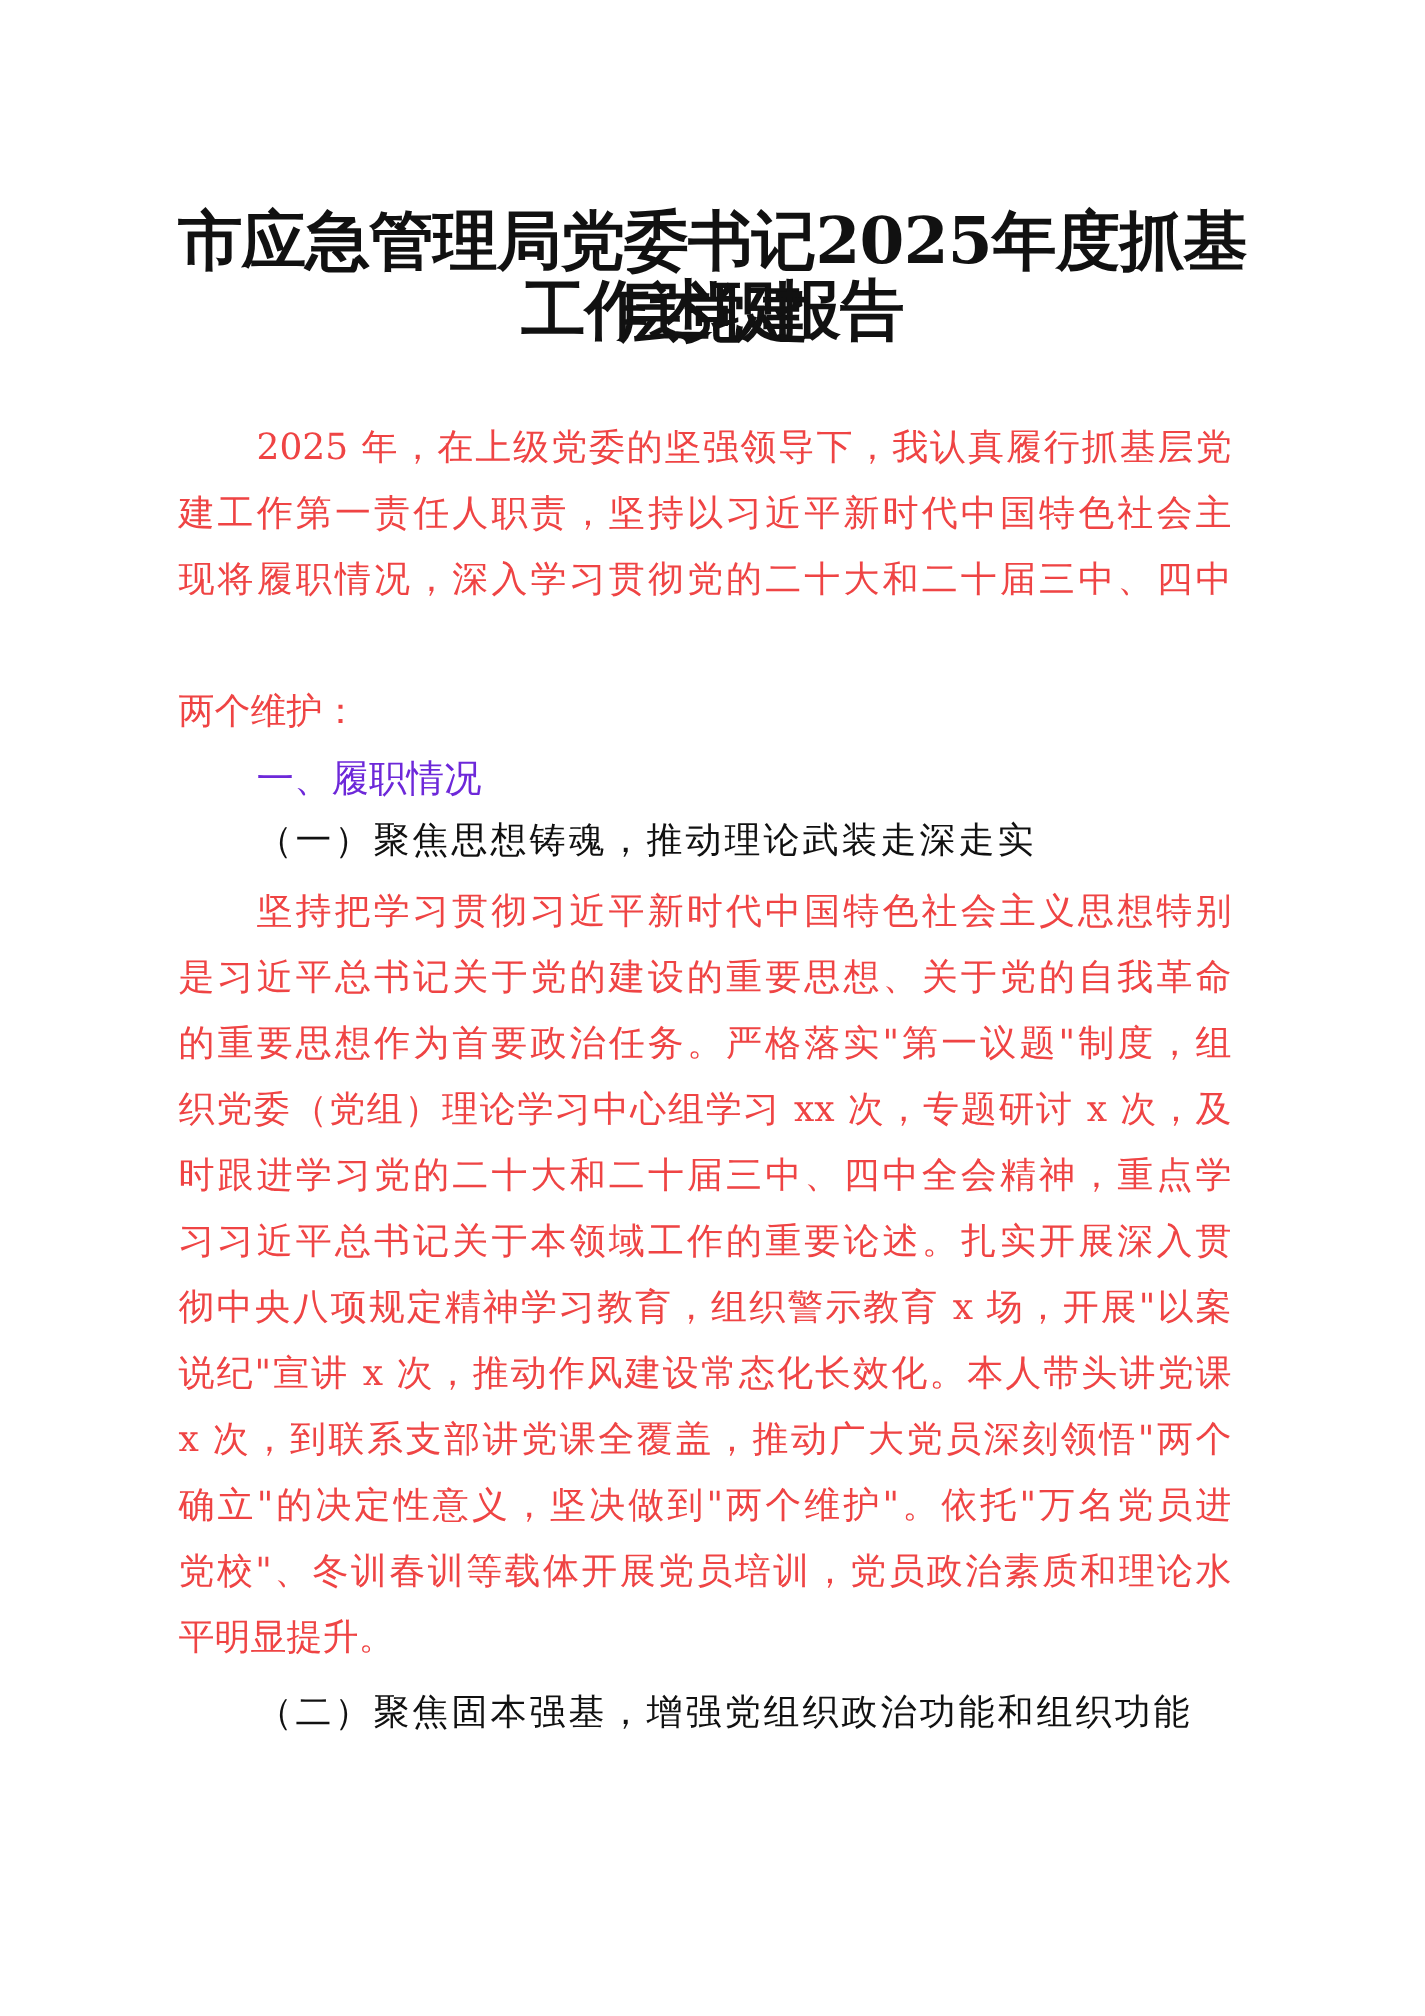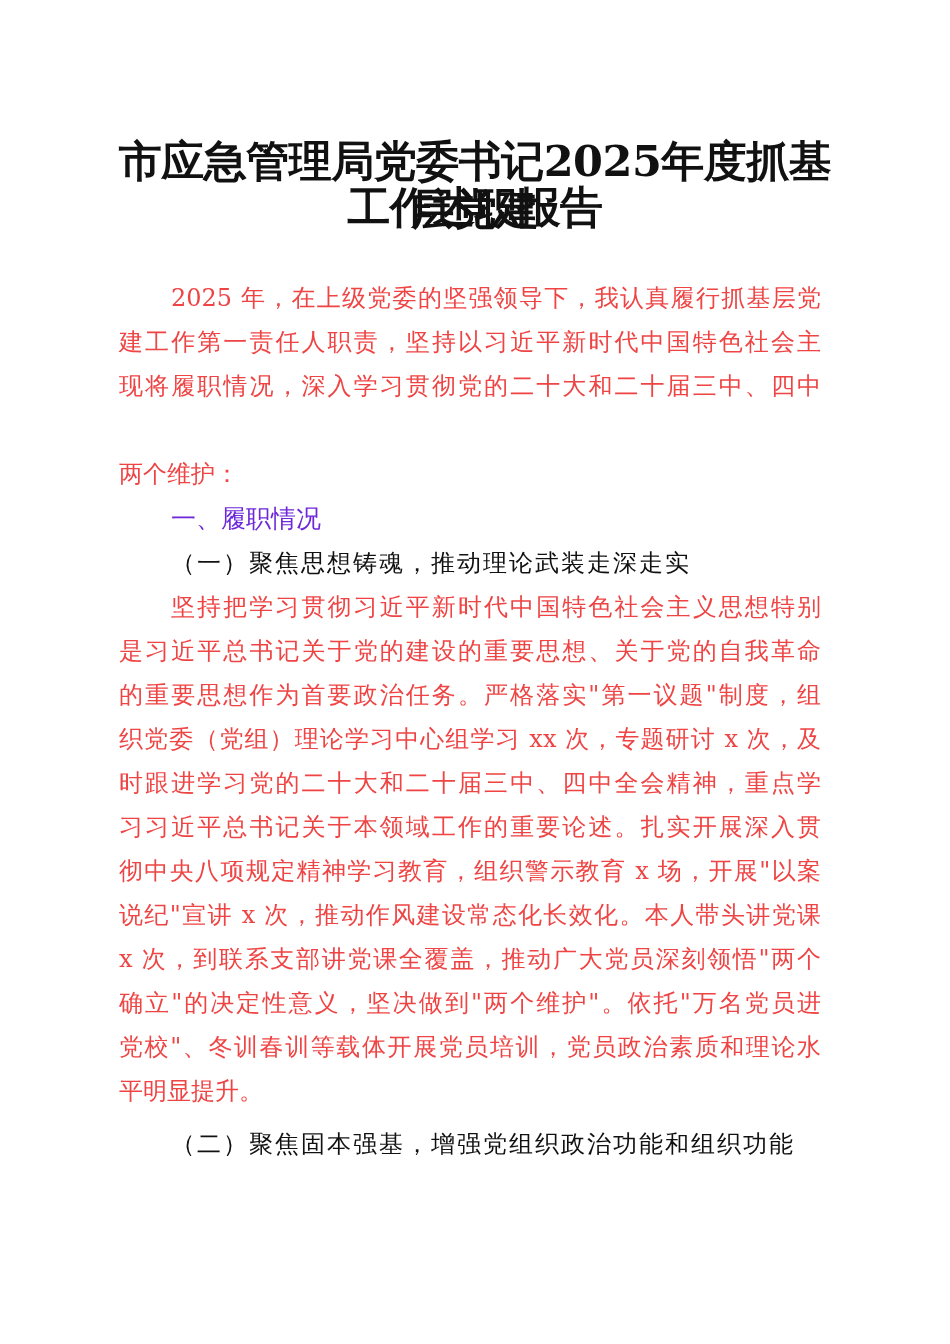--- a/index.html
+++ b/index.html
@@ -22,21 +22,21 @@
     }
     .line.last { text-align-last: left; }
     .line.indent { left: 171px; width: 650px; }
     .h1 {
       position: absolute; left: 171px; height: 44px;
       font-family: "DejaVu Sans", "Liberation Sans", sans-serif;
       font-size: 25px; line-height: 44px; color: #6d28d9; white-space: nowrap;
     }
     .h2 {
       position: absolute; left: 171px; height: 44px;
-      font-family: Liberation Sans, sans-serif;
+      font-family: Liberation Mono, monospace;
       font-size: 24px; line-height: 44px; color: #111; white-space: nowrap;
       letter-spacing: 2px;
     }
   </style>
 </head>
 <body>
 
 <div class="page">
 
   <div class="title l1">市应急管理局党委书记2025年度抓基层党建</div>

